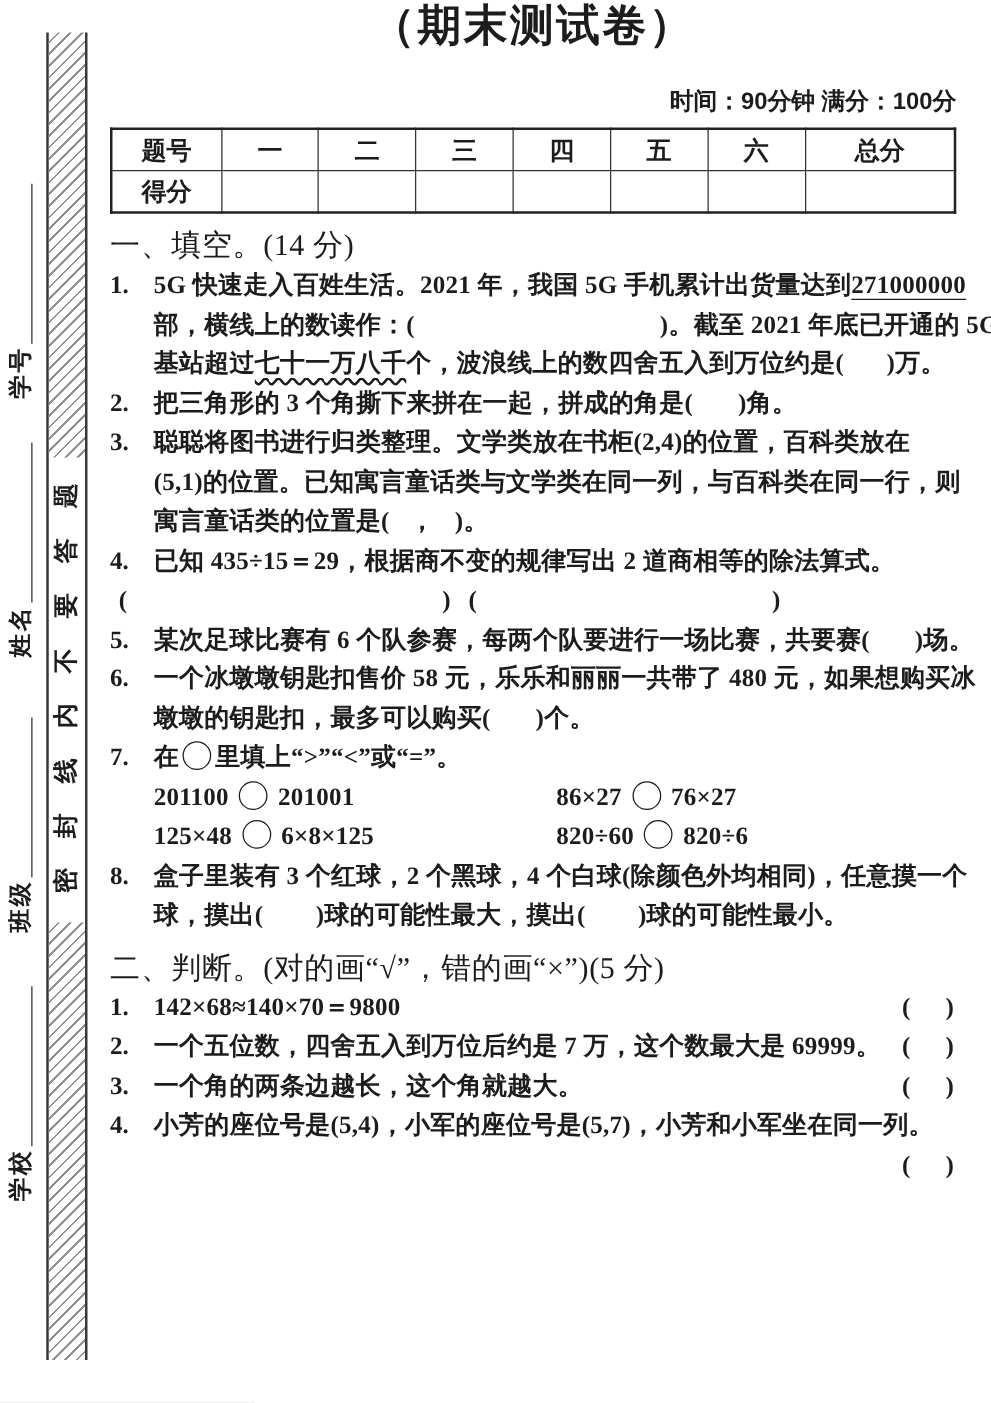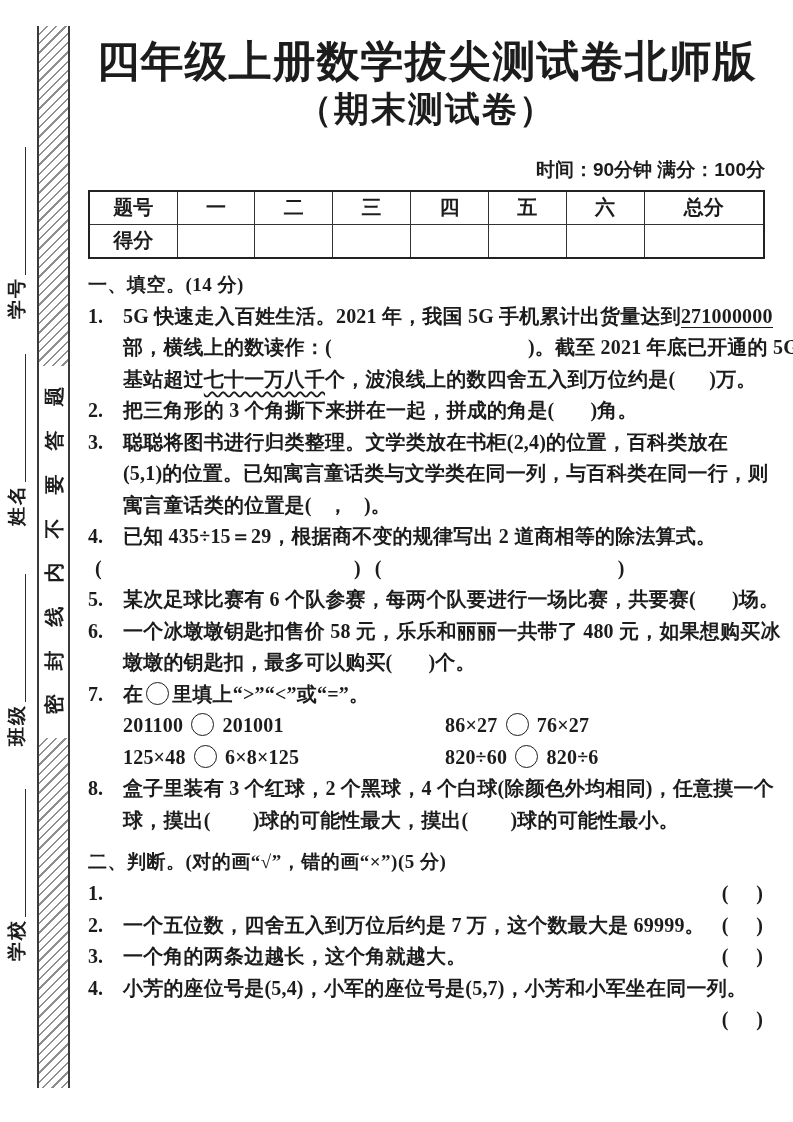--- a/index.html
+++ b/index.html
@@ -61,21 +61,21 @@
     margin-top:8px;width:100%;border-collapse:collapse;table-layout:fixed;
     font-family:"Liberation Sans","DejaVu Sans",sans-serif;
   }
   table.score{border:2.5px solid #222;}
   table.score td{
     border:1.3px solid #333;height:32px;text-align:center;
     font-weight:bold;font-size:20px;padding:0;
   }
   
   .sec-heading{
-    margin-top:10px;font-weight:bold;font-size:19px;line-height:32px;
+    margin-top:10px;font-weight:normal;font-size:24px;line-height:32px;
     letter-spacing:0.5px;
   }
   .question{font-weight:bold;font-size:20px;}
   .qline{position:relative;line-height:31.5px;padding-left:35px;white-space:nowrap;}
   .qline.flush{padding-left:7px;}
   .qnum{display:inline-block;width:35px;margin-left:-35px;}
   .seg,.seg-u,.seg-wavy{letter-spacing:0.2px;}
   .seg-u{border-bottom:1.8px solid #1c1c1c;}
   .seg-wavy{
     text-decoration:underline;
@@ -130,21 +130,20 @@
 
   <div class="seal-strip">
     <div class="hatch hatch-top"></div>
     <div class="seal-middle">
       <div class="seal-text">密封线内不要答题</div>
     </div>
     <div class="hatch hatch-bottom"></div>
   </div>
 
   <div class="content">
-    <div class="title">四年级上册数学拔尖测试卷北师版</div>
     <div class="subtitle">（期末测试卷）</div>
     <div class="meta">时间：90分钟  满分：100分</div>
 
     <table class="score">
       <colgroup>
         <col style="width:88px">
           <col>
           <col>
           <col>
           <col>
@@ -206,21 +205,21 @@
           <div class="qline"><span class="qnum">7.</span><span class="seg">在</span><span class="circle"></span><span class="seg">里填上“&gt;”“&lt;”或“=”。</span></div>
           <div class="qline"><span class="qcol qcol-first"><span class="seg">201100 </span><span class="circle"></span><span class="seg"> 201001</span></span><span class="qcol"><span class="seg">86×27 </span><span class="circle"></span><span class="seg"> 76×27</span></span></div>
           <div class="qline"><span class="qcol qcol-first"><span class="seg">125×48 </span><span class="circle"></span><span class="seg"> 6×8×125</span></span><span class="qcol"><span class="seg">820÷60 </span><span class="circle"></span><span class="seg"> 820÷6</span></span></div>
         </div>
         <div class="question">
           <div class="qline"><span class="qnum">8.</span><span class="seg">盒子里装有 3 个红球，2 个黑球，4 个白球(除颜色外均相同)，任意摸一个</span></div>
           <div class="qline"><span class="seg">球，摸出(</span><span class="blank" style="width: 42px;"></span><span class="seg">)球的可能性最大，摸出(</span><span class="blank" style="width: 42px;"></span><span class="seg">)球的可能性最小。</span></div>
         </div>
         <div class="sec-heading">二、判断。(对的画“√”，错的画“×”)(5 分)</div>
         <div class="question">
-          <div class="qline"><span class="qnum">1.</span><span class="ans">(<span class="ansgap"></span>)</span></div>
+          <div class="qline"><span class="qnum">1.</span><span class="ans">(<span class="ansgap"></span>)</span><span class="seg">142×68≈140×70＝9800</span></div>
         </div>
         <div class="question">
           <div class="qline"><span class="qnum">2.</span><span class="ans">(<span class="ansgap"></span>)</span><span class="seg">一个五位数，四舍五入到万位后约是 7 万，这个数最大是 69999。</span></div>
         </div>
         <div class="question">
           <div class="qline"><span class="qnum">3.</span><span class="ans">(<span class="ansgap"></span>)</span><span class="seg">一个角的两条边越长，这个角就越大。</span></div>
         </div>
         <div class="question">
           <div class="qline"><span class="qnum">4.</span><span class="seg">小芳的座位号是(5,4)，小军的座位号是(5,7)，小芳和小军坐在同一列。</span></div>
           <div class="qline">

